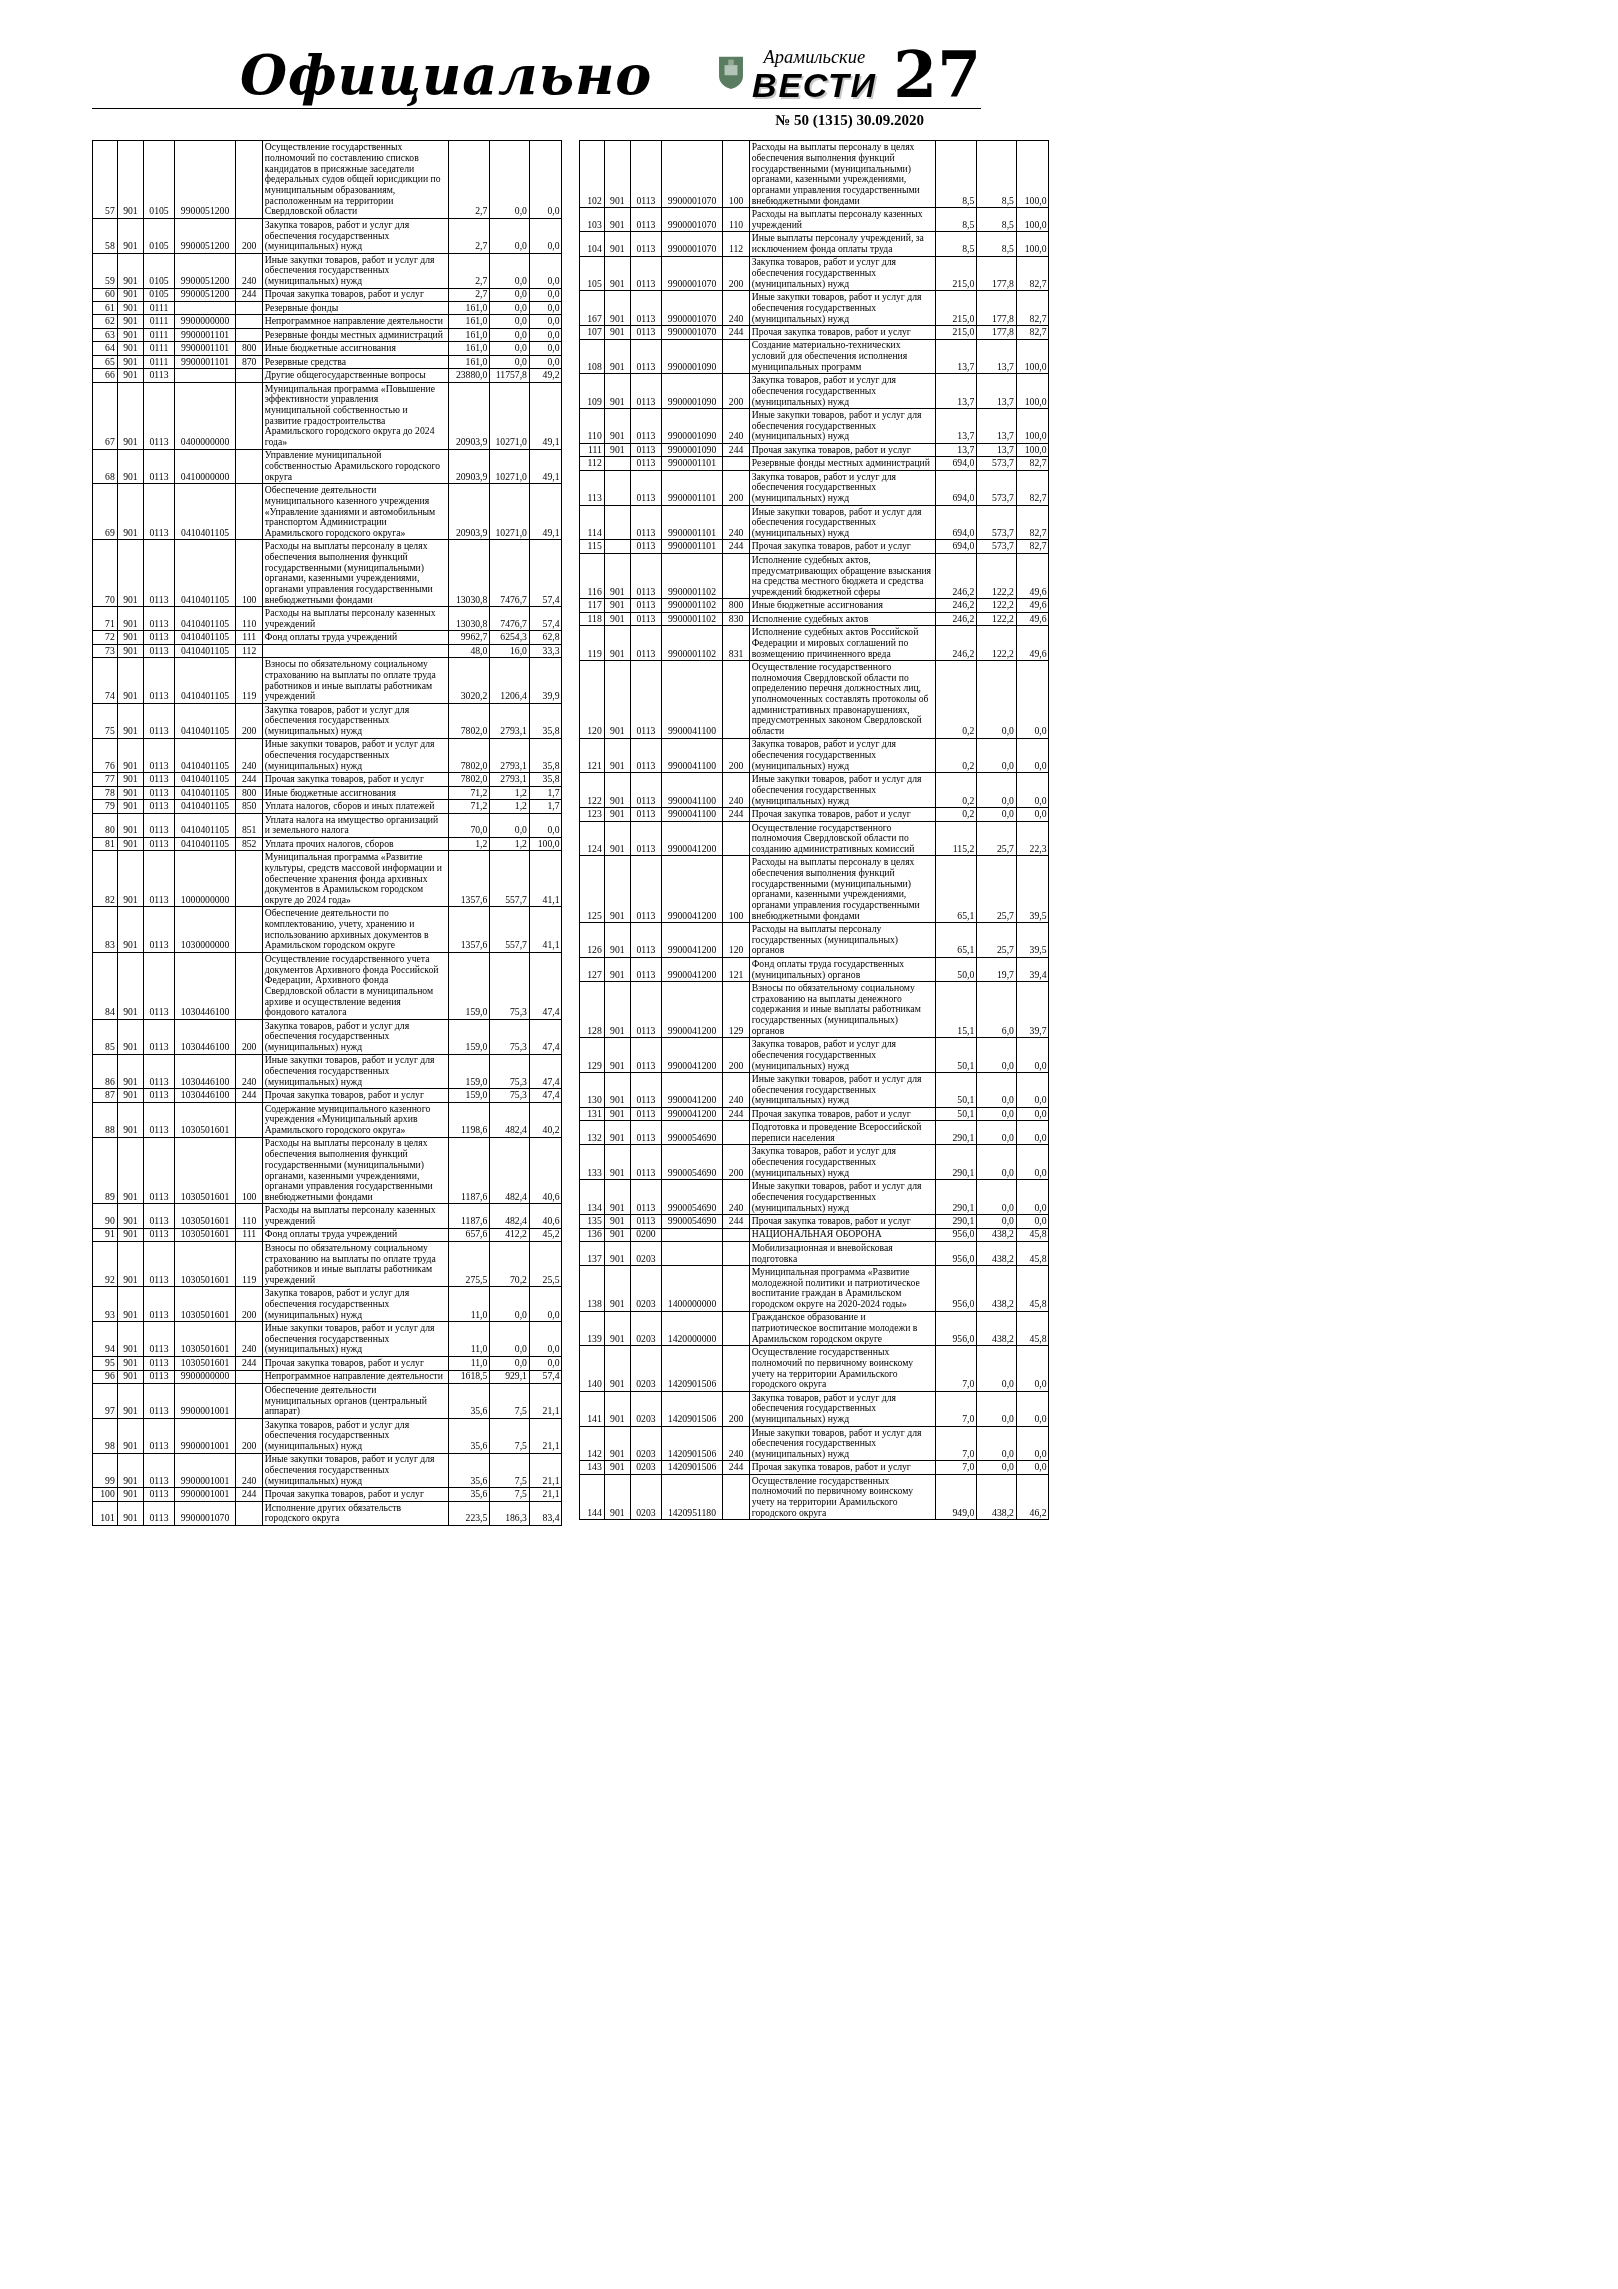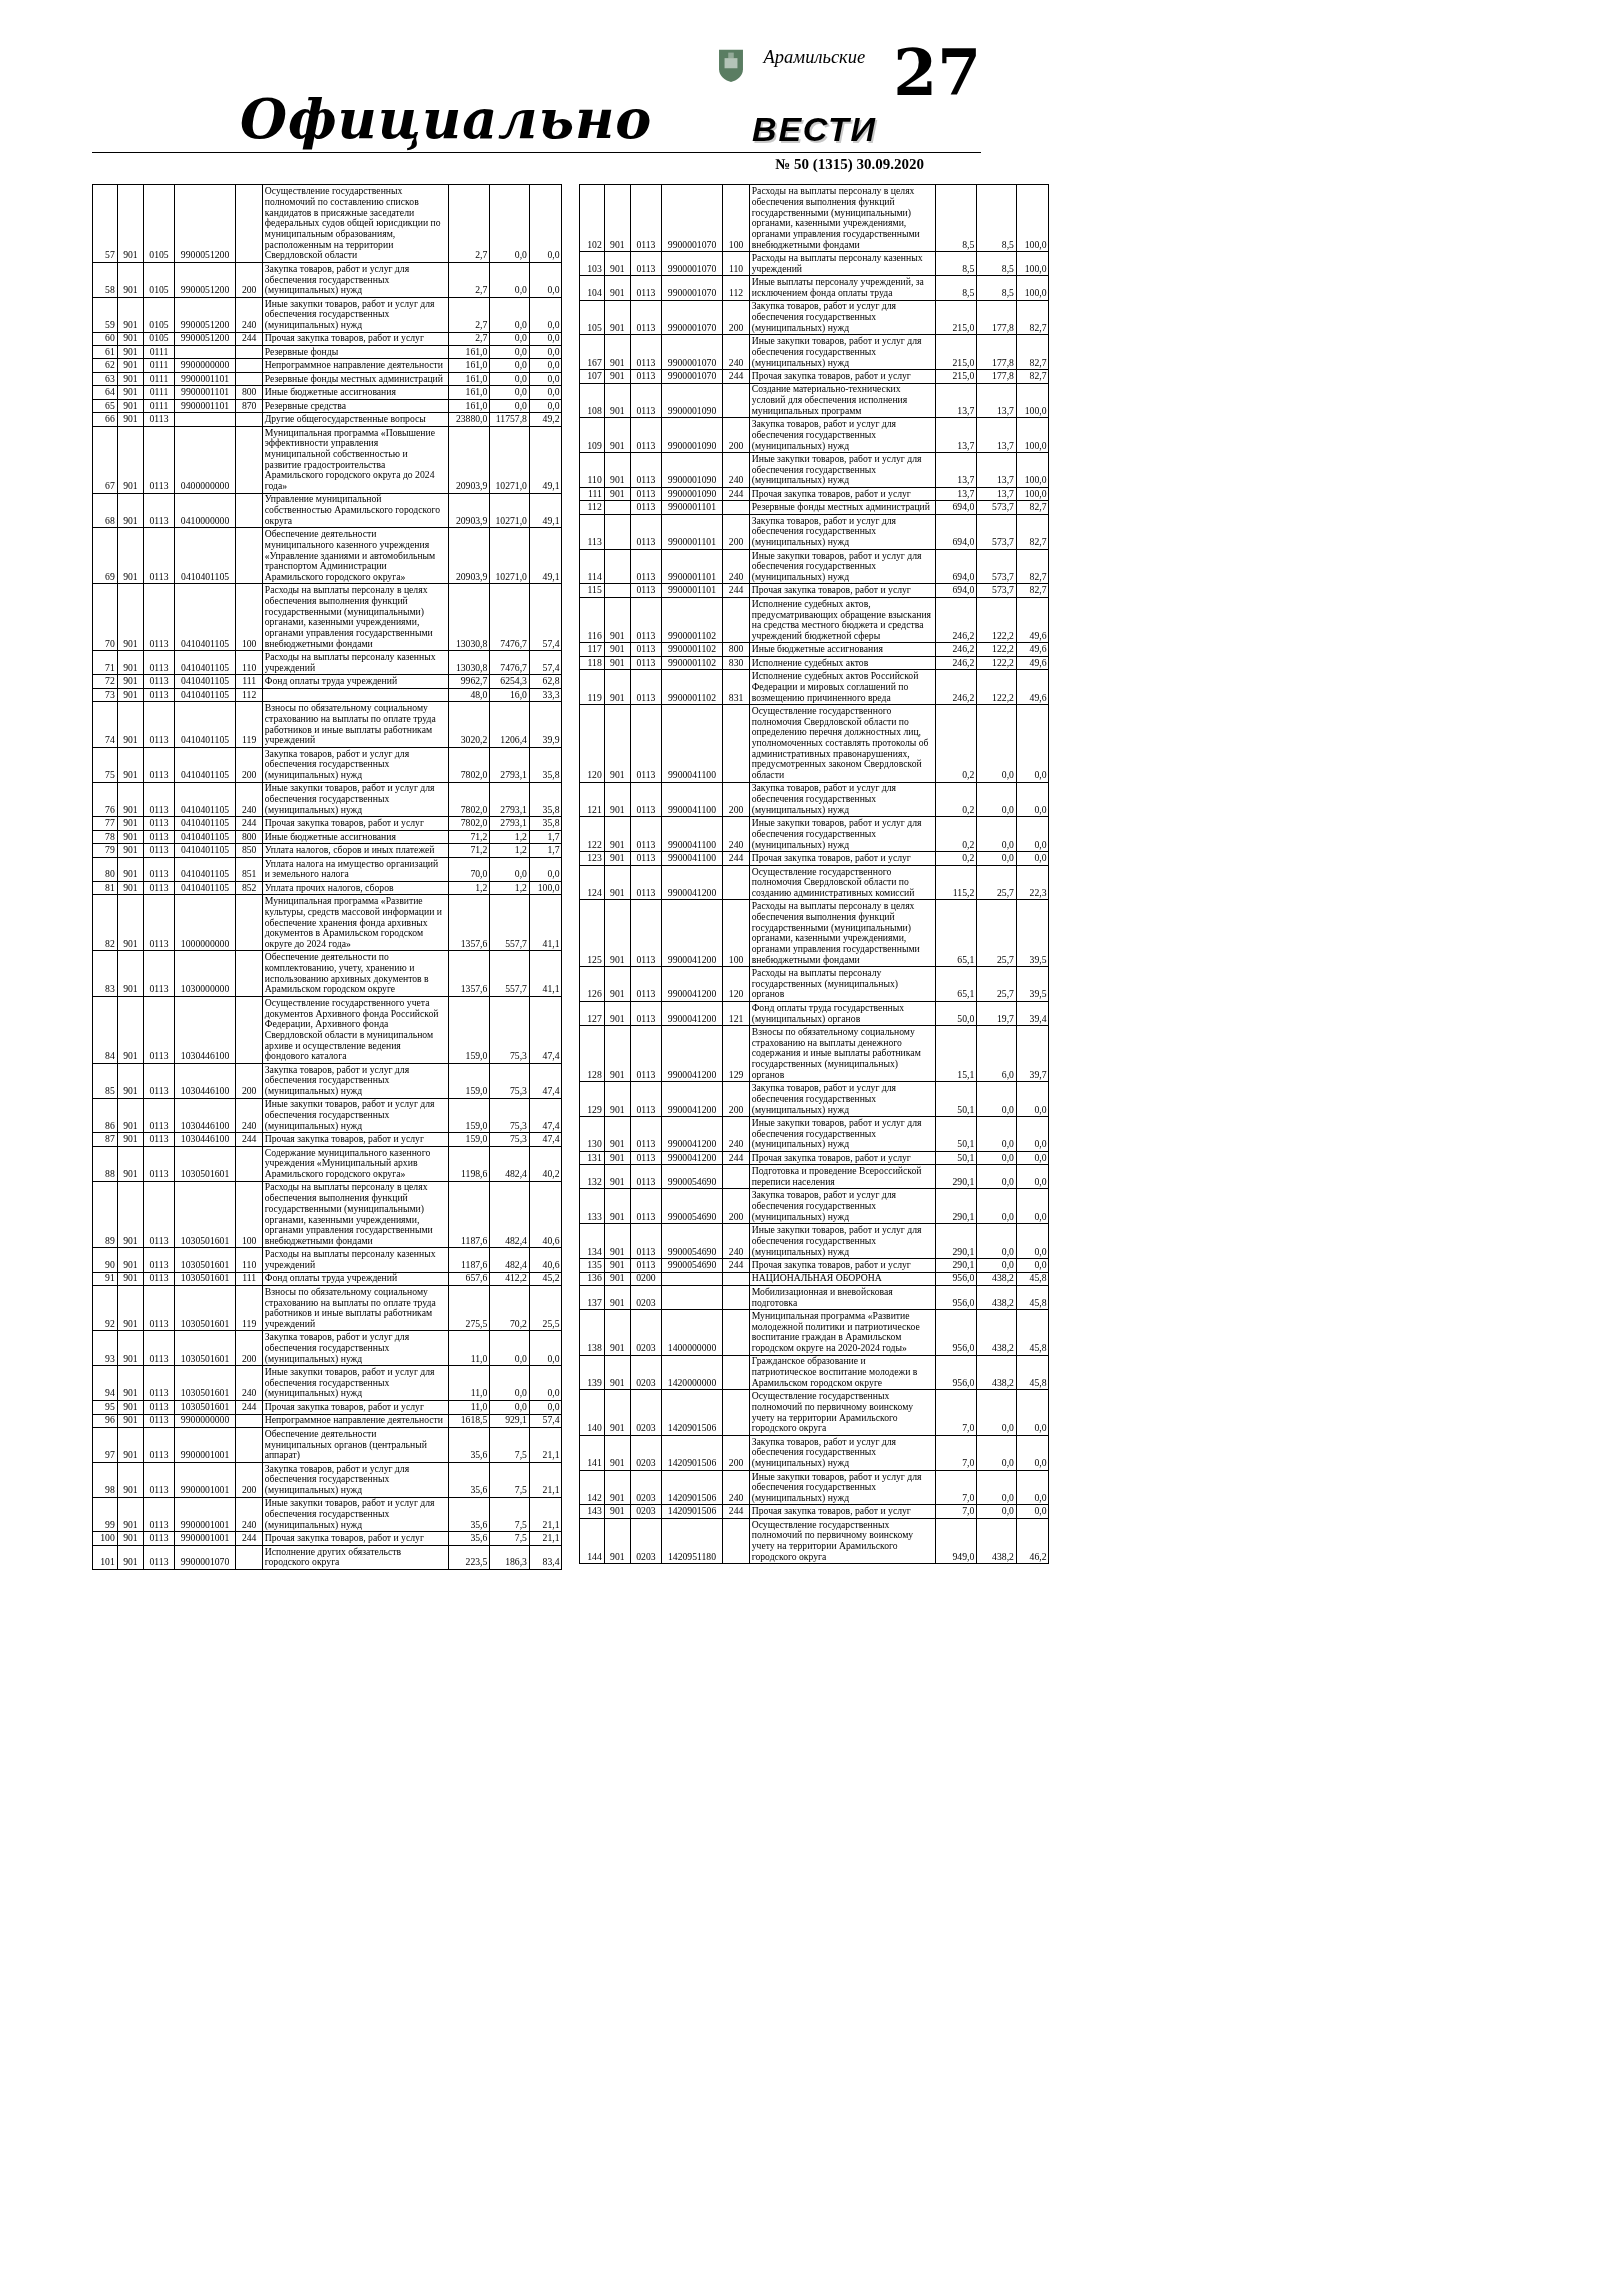--- a/index.html
+++ b/index.html
@@ -4,25 +4,25 @@
 <style>
   html,body{margin:0;padding:0;background:#ffffff;}
   body{width:1619px;height:2290px;font-family:"Liberation Serif",serif;color:#000;}
   .page{position:relative;width:1619px;height:2290px;background:#fff;overflow:hidden;}
   .content{position:absolute;left:92px;top:48px;width:889px;}
 
   
   .header-row{display:flex;justify-content:space-between;align-items:flex-end;border-bottom:1.4px solid #000;padding-bottom:5.5px;}
   .section-title{font-family:"DejaVu Serif",serif;font-style:italic;font-weight:bold;font-size:54px;line-height:1;padding-left:148px;letter-spacing:0.9px;}
   .masthead{display:flex;flex-direction:column;align-items:center;}
-  .mast-top{display:flex;align-items:flex-start;gap:7.4px;}
+  .mast-top{display:flex;align-items:center;gap:7.4px;}
   .emblem{display:inline-block;margin-bottom:1.8px;}
   .mast-names{display:flex;flex-direction:column;align-items:center;line-height:1;}
   .name-top{font-family:"Liberation Serif",serif;font-style:italic;font-size:18.5px;margin-bottom:1.8px;}
-  .name-main{font-family:"Liberation Sans",sans-serif;font-weight:bold;font-style:italic;font-size:34px;letter-spacing:1.8px;text-shadow:1.8px 1.8px 0 #c9c9c9;margin-top:44px;}
+  .name-main{font-family:"Liberation Sans",sans-serif;font-weight:bold;font-style:italic;font-size:34px;letter-spacing:1.8px;text-shadow:1.8px 1.8px 0 #c9c9c9;}
   .page-num{font-family:"DejaVu Serif",serif;font-weight:bold;font-size:63px;line-height:0.8;margin-left:9.2px;}
   .issue-row{text-align:right;width:100%;}
   .issue{display:inline-block;width:263px;text-align:center;font-size:15px;font-weight:bold;padding-top:3.7px;}
 
   
   .tables{display:flex;gap:16.6px;margin-top:11px;align-items:flex-start;}
   table.budget{border-collapse:collapse;table-layout:fixed;width:436px;font-size:9.7px;line-height:1.1;}
   table.budget td{border:0.9px solid #000;vertical-align:bottom;padding:0.9px 1.8px;word-wrap:break-word;}
   td.c-num{width:20px;text-align:right;}
   td.c-grbs{width:22px;text-align:center;}

